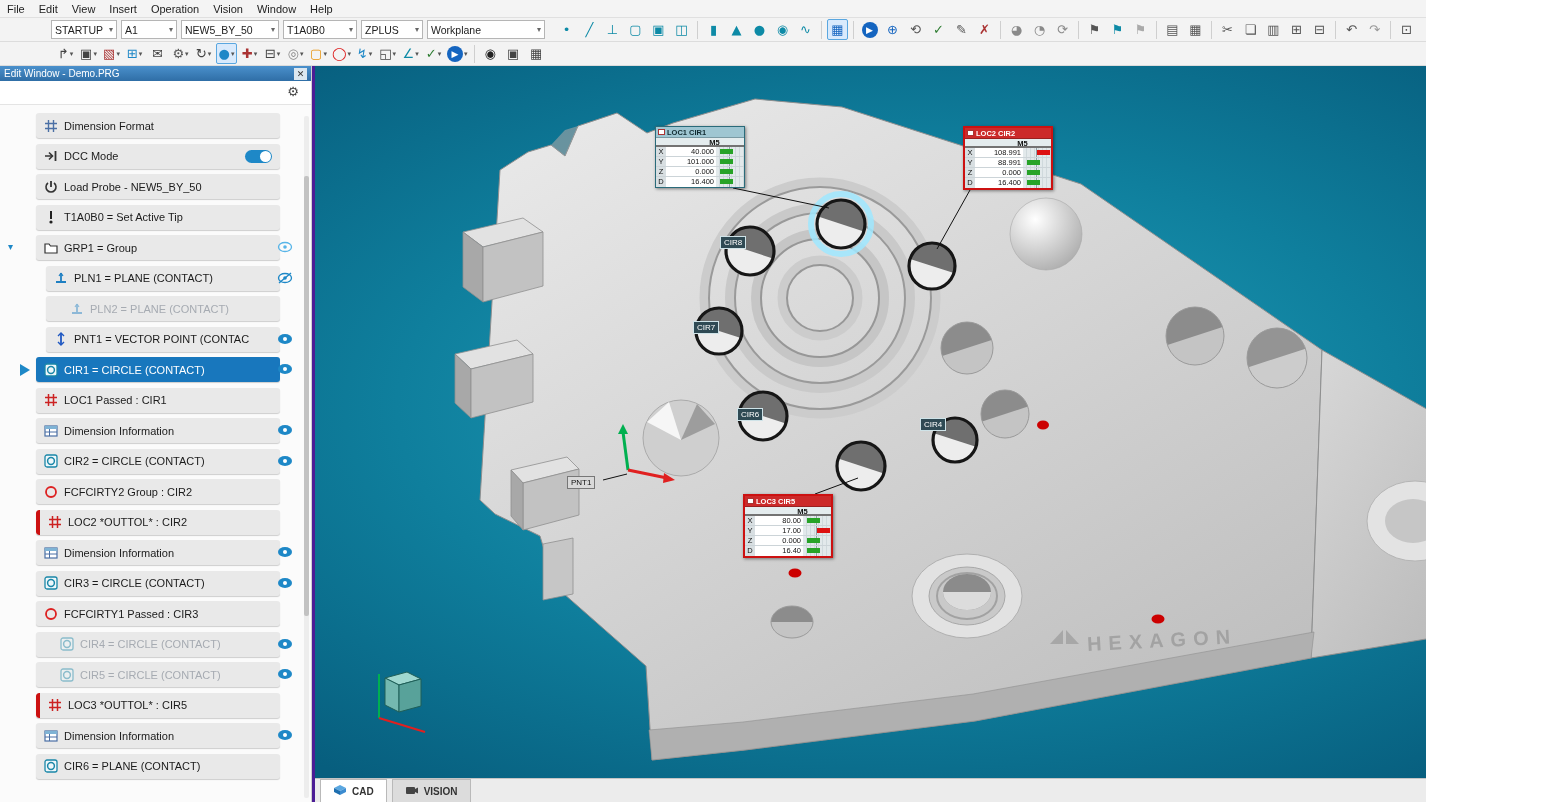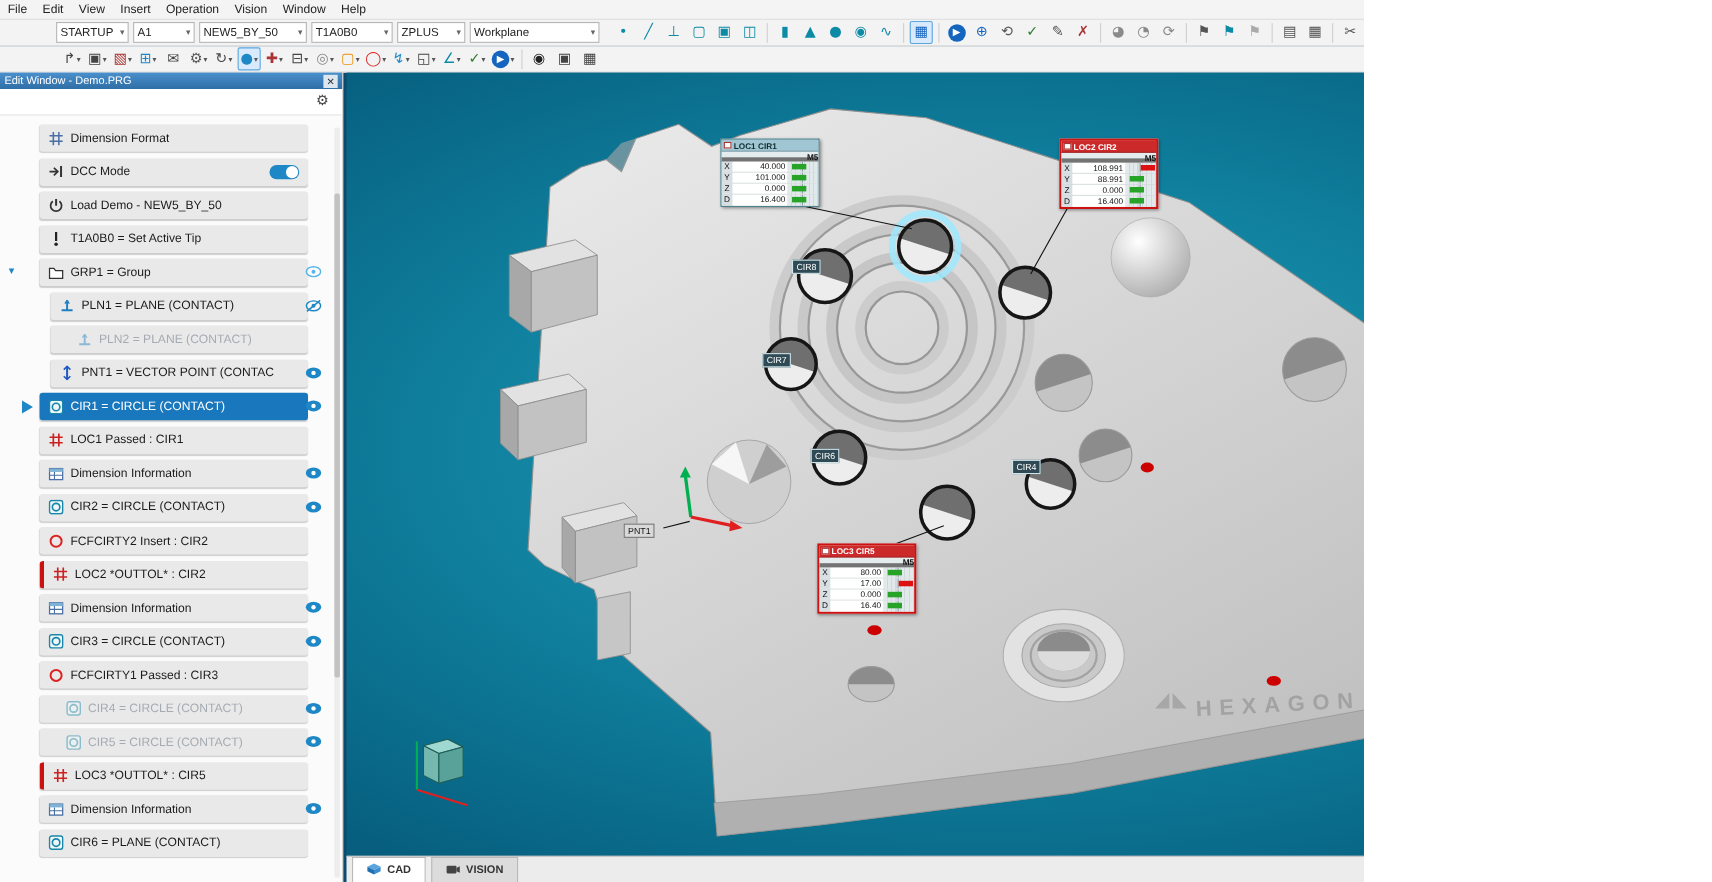--- a/index.html
+++ b/index.html
@@ -1,17 +1,17 @@
 <!DOCTYPE html>
 <html><head>
 <meta charset="utf-8">
 <style>
   * { margin:0; padding:0; box-sizing:border-box; }
   body { font-family:"Liberation Sans",sans-serif; }
-  .app { position:relative; width:1240px; height:802px; overflow:hidden; background:#0c4a6e; font-family:"Liberation Sans",sans-serif; }
+  .app { position:relative; width:1426px; height:802px; overflow:hidden; background:#4c1d95; font-family:"Liberation Sans",sans-serif; }
 
   
   .menubar { position:absolute; left:0; top:0; width:100%; height:18px; background:#f4f4f4; border-bottom:1px solid #e0e0e0; display:flex; align-items:center; }
   .menu-item { font-size:11px; color:#222; padding:0 7px; height:18px; line-height:18px; cursor:default; }
 
   
   .toolbar { position:absolute; left:0; width:100%; background:#f3f3f3; border-bottom:1px solid #dcdcdc; display:flex; align-items:center;padding-left:48px; }
   .tb1 { top:18px; height:24px; }
   .tb2 { top:42px; height:24px; }
   .combos { display:flex; align-items:center; margin-left:3px; }
@@ -58,21 +58,21 @@
   .viewport svg.part { position:absolute; left:0; top:0; }
 
   .vtag { position:absolute; background:#2f4a54; color:#fff; font-size:8px; line-height:11px; padding:0 3px; border:1px solid #cfe3e8; white-space:nowrap; }
   .vtag.light { background:#d9d9d9; color:#111; border-color:#777; }
 
   .mtable { position:absolute; width:90px; background:#f4f4f4; border:1px solid #2a6b7a; font-size:7.5px; color:#111; box-shadow:1px 1px 3px rgba(0,0,0,.45); }
   .mtable.fail { border:2px solid #cc1111; }
   .mt-head { display:flex; align-items:center; height:11px; background:#9fc6d2; color:#102a30; font-weight:bold; border-bottom:1px solid #7a9aa4; }
   .mtable.fail .mt-head { background:#cc2a2a; color:#fff; border-bottom-color:#992020; }
   .mt-flag { width:7px; height:6px; margin:0 2px; background:#fff; border:1px solid #a33; flex:0 0 7px; }
-  .mt-col { height:9px; line-height:9px; text-align:right; background:#e4ecee; border-bottom:4px solid #737373; font-weight:bold;padding-left:29px; }
+  .mt-col { height:9px; line-height:9px; text-align:center; background:#e4ecee; border-bottom:2px solid #737373; font-weight:bold;padding-left:29px; }
   .mt-row { display:flex; height:10px; line-height:10px; border-bottom:1px solid #ccd4d8; }
   .mt-row:last-child { border-bottom:none; }
   .mt-ax { width:10px; background:#d8dfe2; text-align:center; flex:0 0 10px; }
   .mt-val { flex:1; text-align:right; padding-right:2px; background:#fff; }
   .mt-bar { width:28px; flex:0 0 28px; position:relative; background:repeating-linear-gradient(90deg,#e2e9eb 0 3px,#cfd9dc 3px 4px); }
   .mt-bar::before { content:""; position:absolute; left:13px; top:0; bottom:0; width:1px; background:#8fa0a6; }
   .mt-bar i { position:absolute; top:2px; height:5px; width:13px; background:#27a327; }
   .mt-bar.pass i { left:4px; }
   .mt-bar.fail i { left:14px; background:#dd1111; }
 
@@ -366,21 +366,21 @@
           </div>
         </div>
         <div class="ew-row">
           <div class="ew-btn">
             <span class="ew-ico">
               <svg viewBox="0 0 14 14">
                 <path d="M7 1v6" stroke="#333" stroke-width="1.8"></path>
                 <path d="M4 3a5 5 0 1 0 6 0" stroke="#333" stroke-width="1.6" fill="none"></path>
               </svg>
             </span>
-            <span class="ew-label">Load Demo - NEW5_BY_50</span>
+            <span class="ew-label">Load Probe - NEW5_BY_50</span>
           </div>
         </div>
         <div class="ew-row">
           <div class="ew-btn">
             <span class="ew-ico">
               <svg viewBox="0 0 14 14">
                 <path d="M7 1v8" stroke="#222" stroke-width="2"></path>
                 <circle cx="7" cy="12" r="1.6" fill="#222"></circle>
               </svg>
             </span>
@@ -513,21 +513,21 @@
             </svg>
           </span>
         </div>
         <div class="ew-row">
           <div class="ew-btn">
             <span class="ew-ico">
               <svg viewBox="0 0 14 14">
                 <circle cx="7" cy="7" r="5" fill="none" stroke="#dd2222" stroke-width="1.8"></circle>
               </svg>
             </span>
-            <span class="ew-label">FCFCIRTY2 Insert : CIR2</span>
+            <span class="ew-label">FCFCIRTY2 Group : CIR2</span>
           </div>
         </div>
         <div class="ew-row">
           <div class="ew-btn stripe">
             <span class="ew-ico">
               <svg viewBox="0 0 14 14">
                 <path d="M4.5 1v12M9.5 1v12M1 4.5h12M1 9.5h12" stroke="#cc2222" stroke-width="1.5"></path>
               </svg>
             </span>
             <span class="ew-label">LOC2 *OUTTOL* : CIR2</span>

